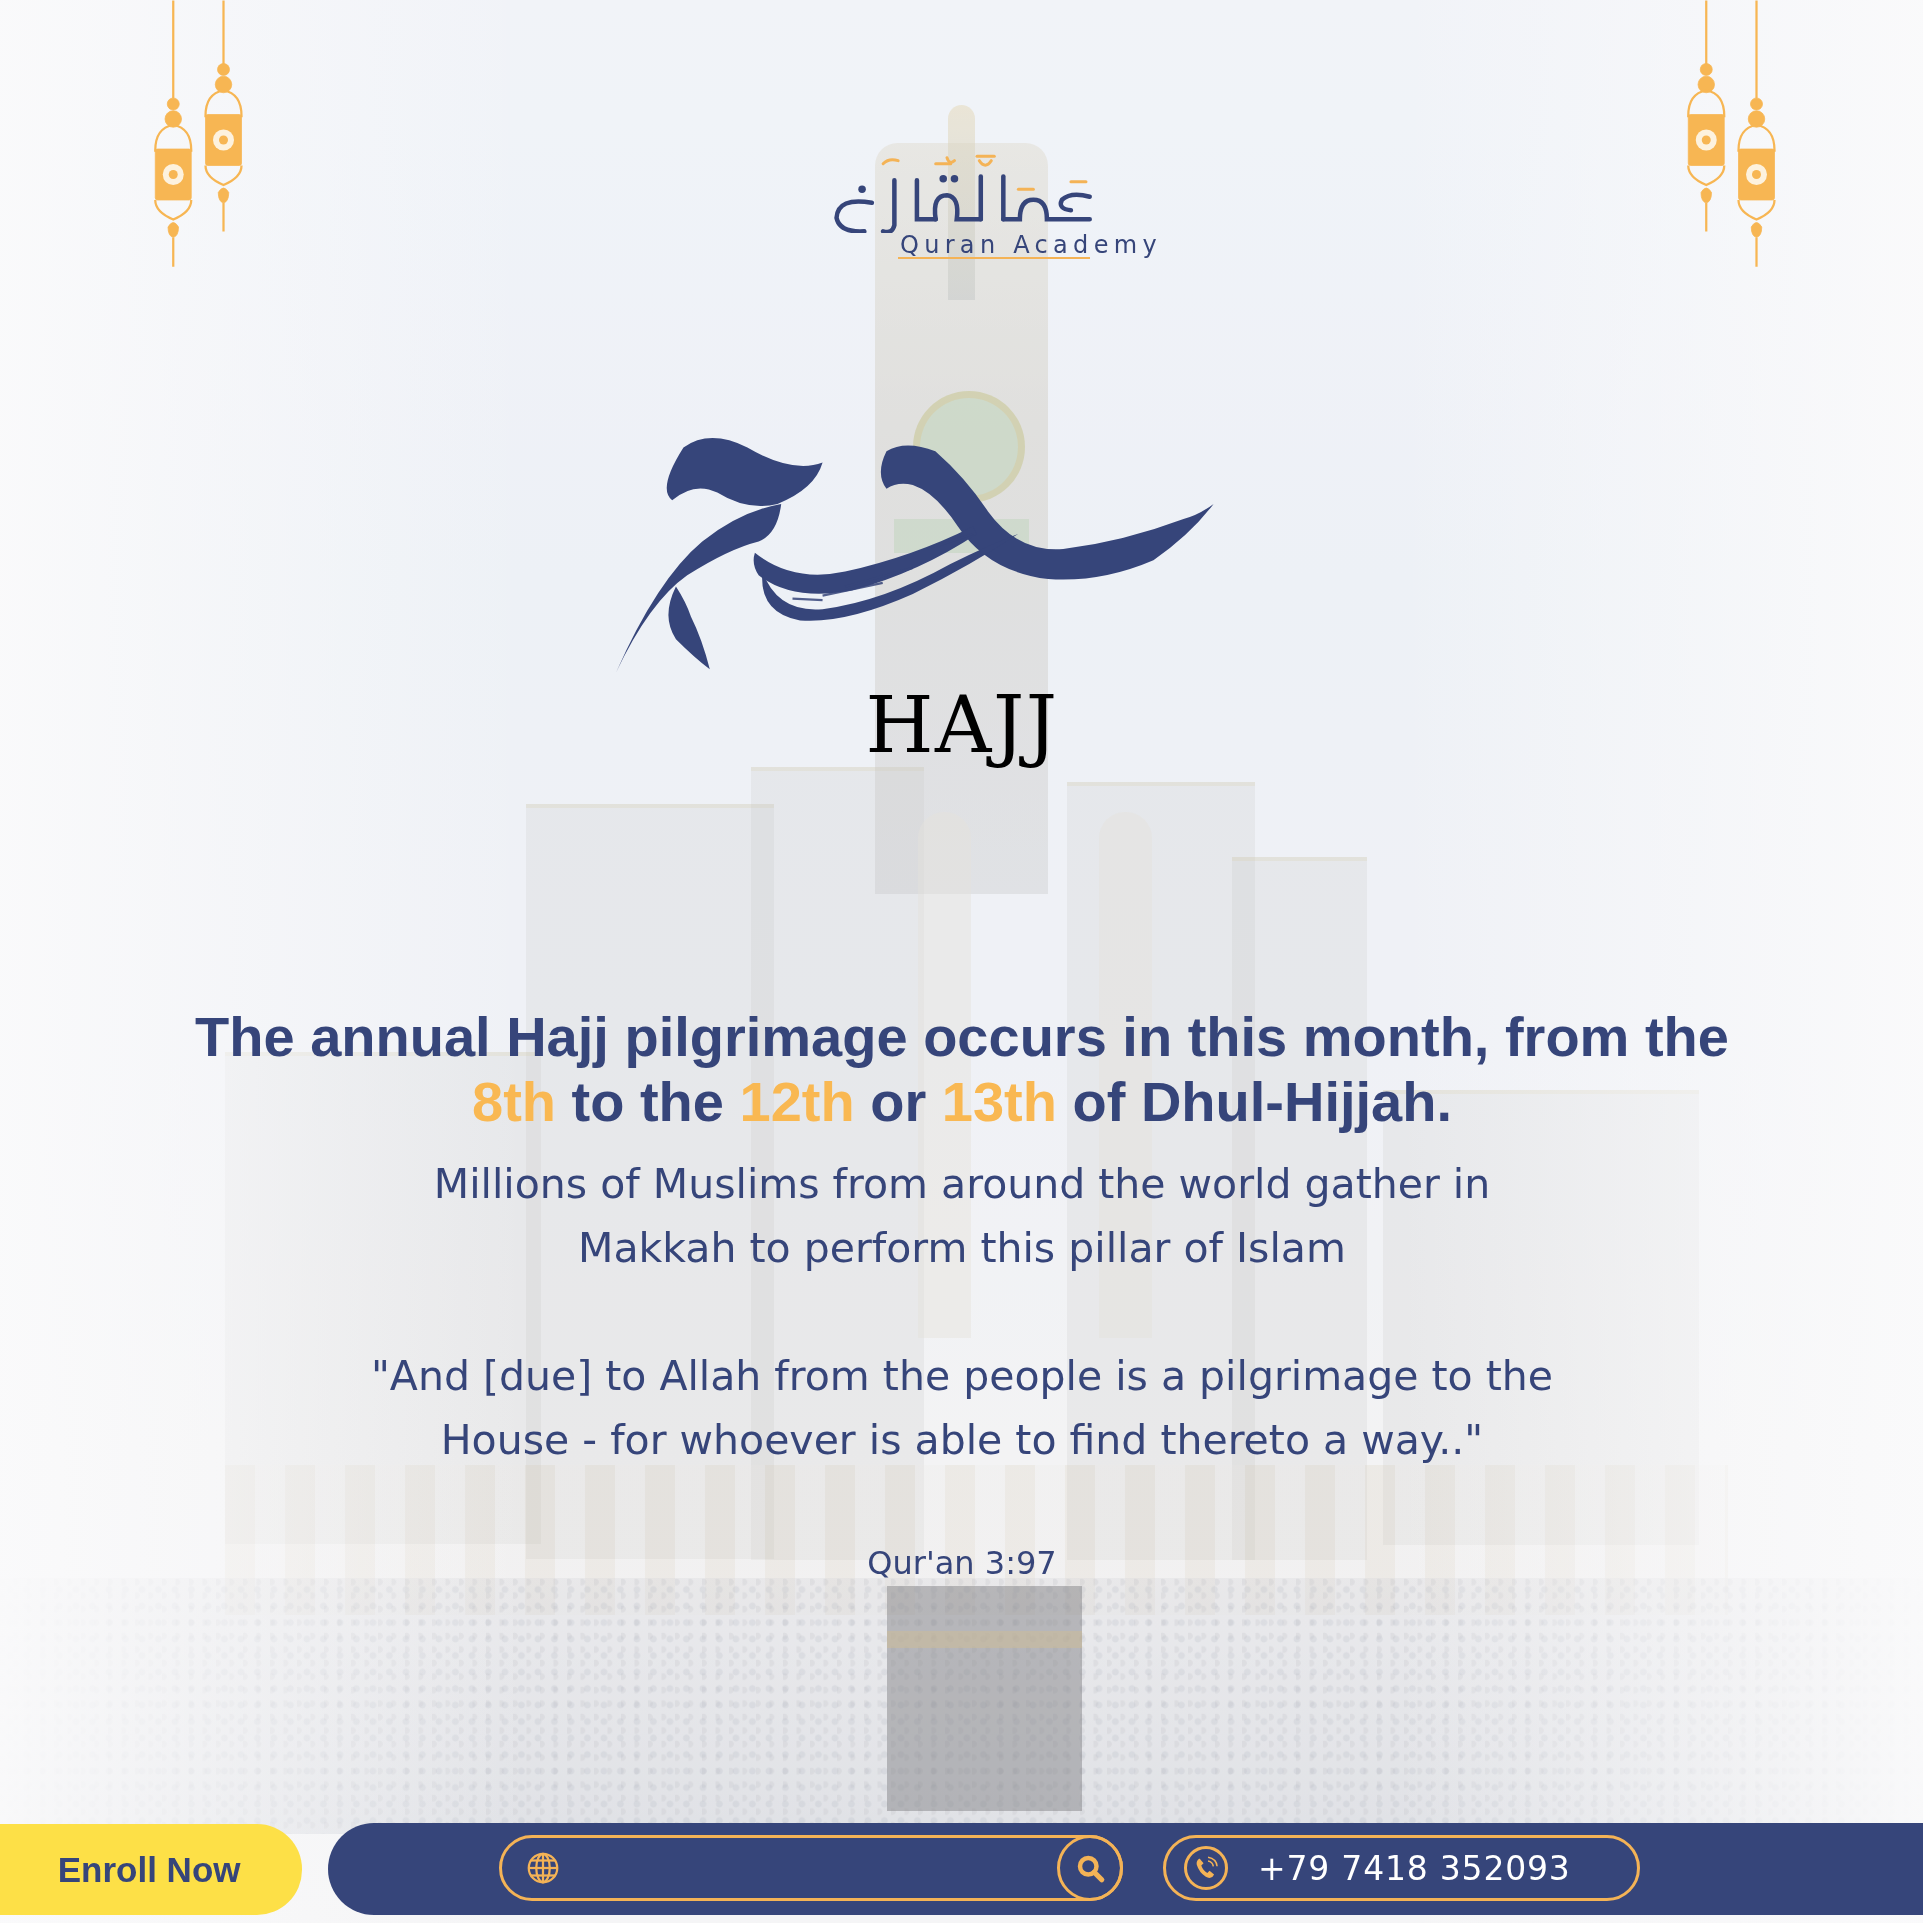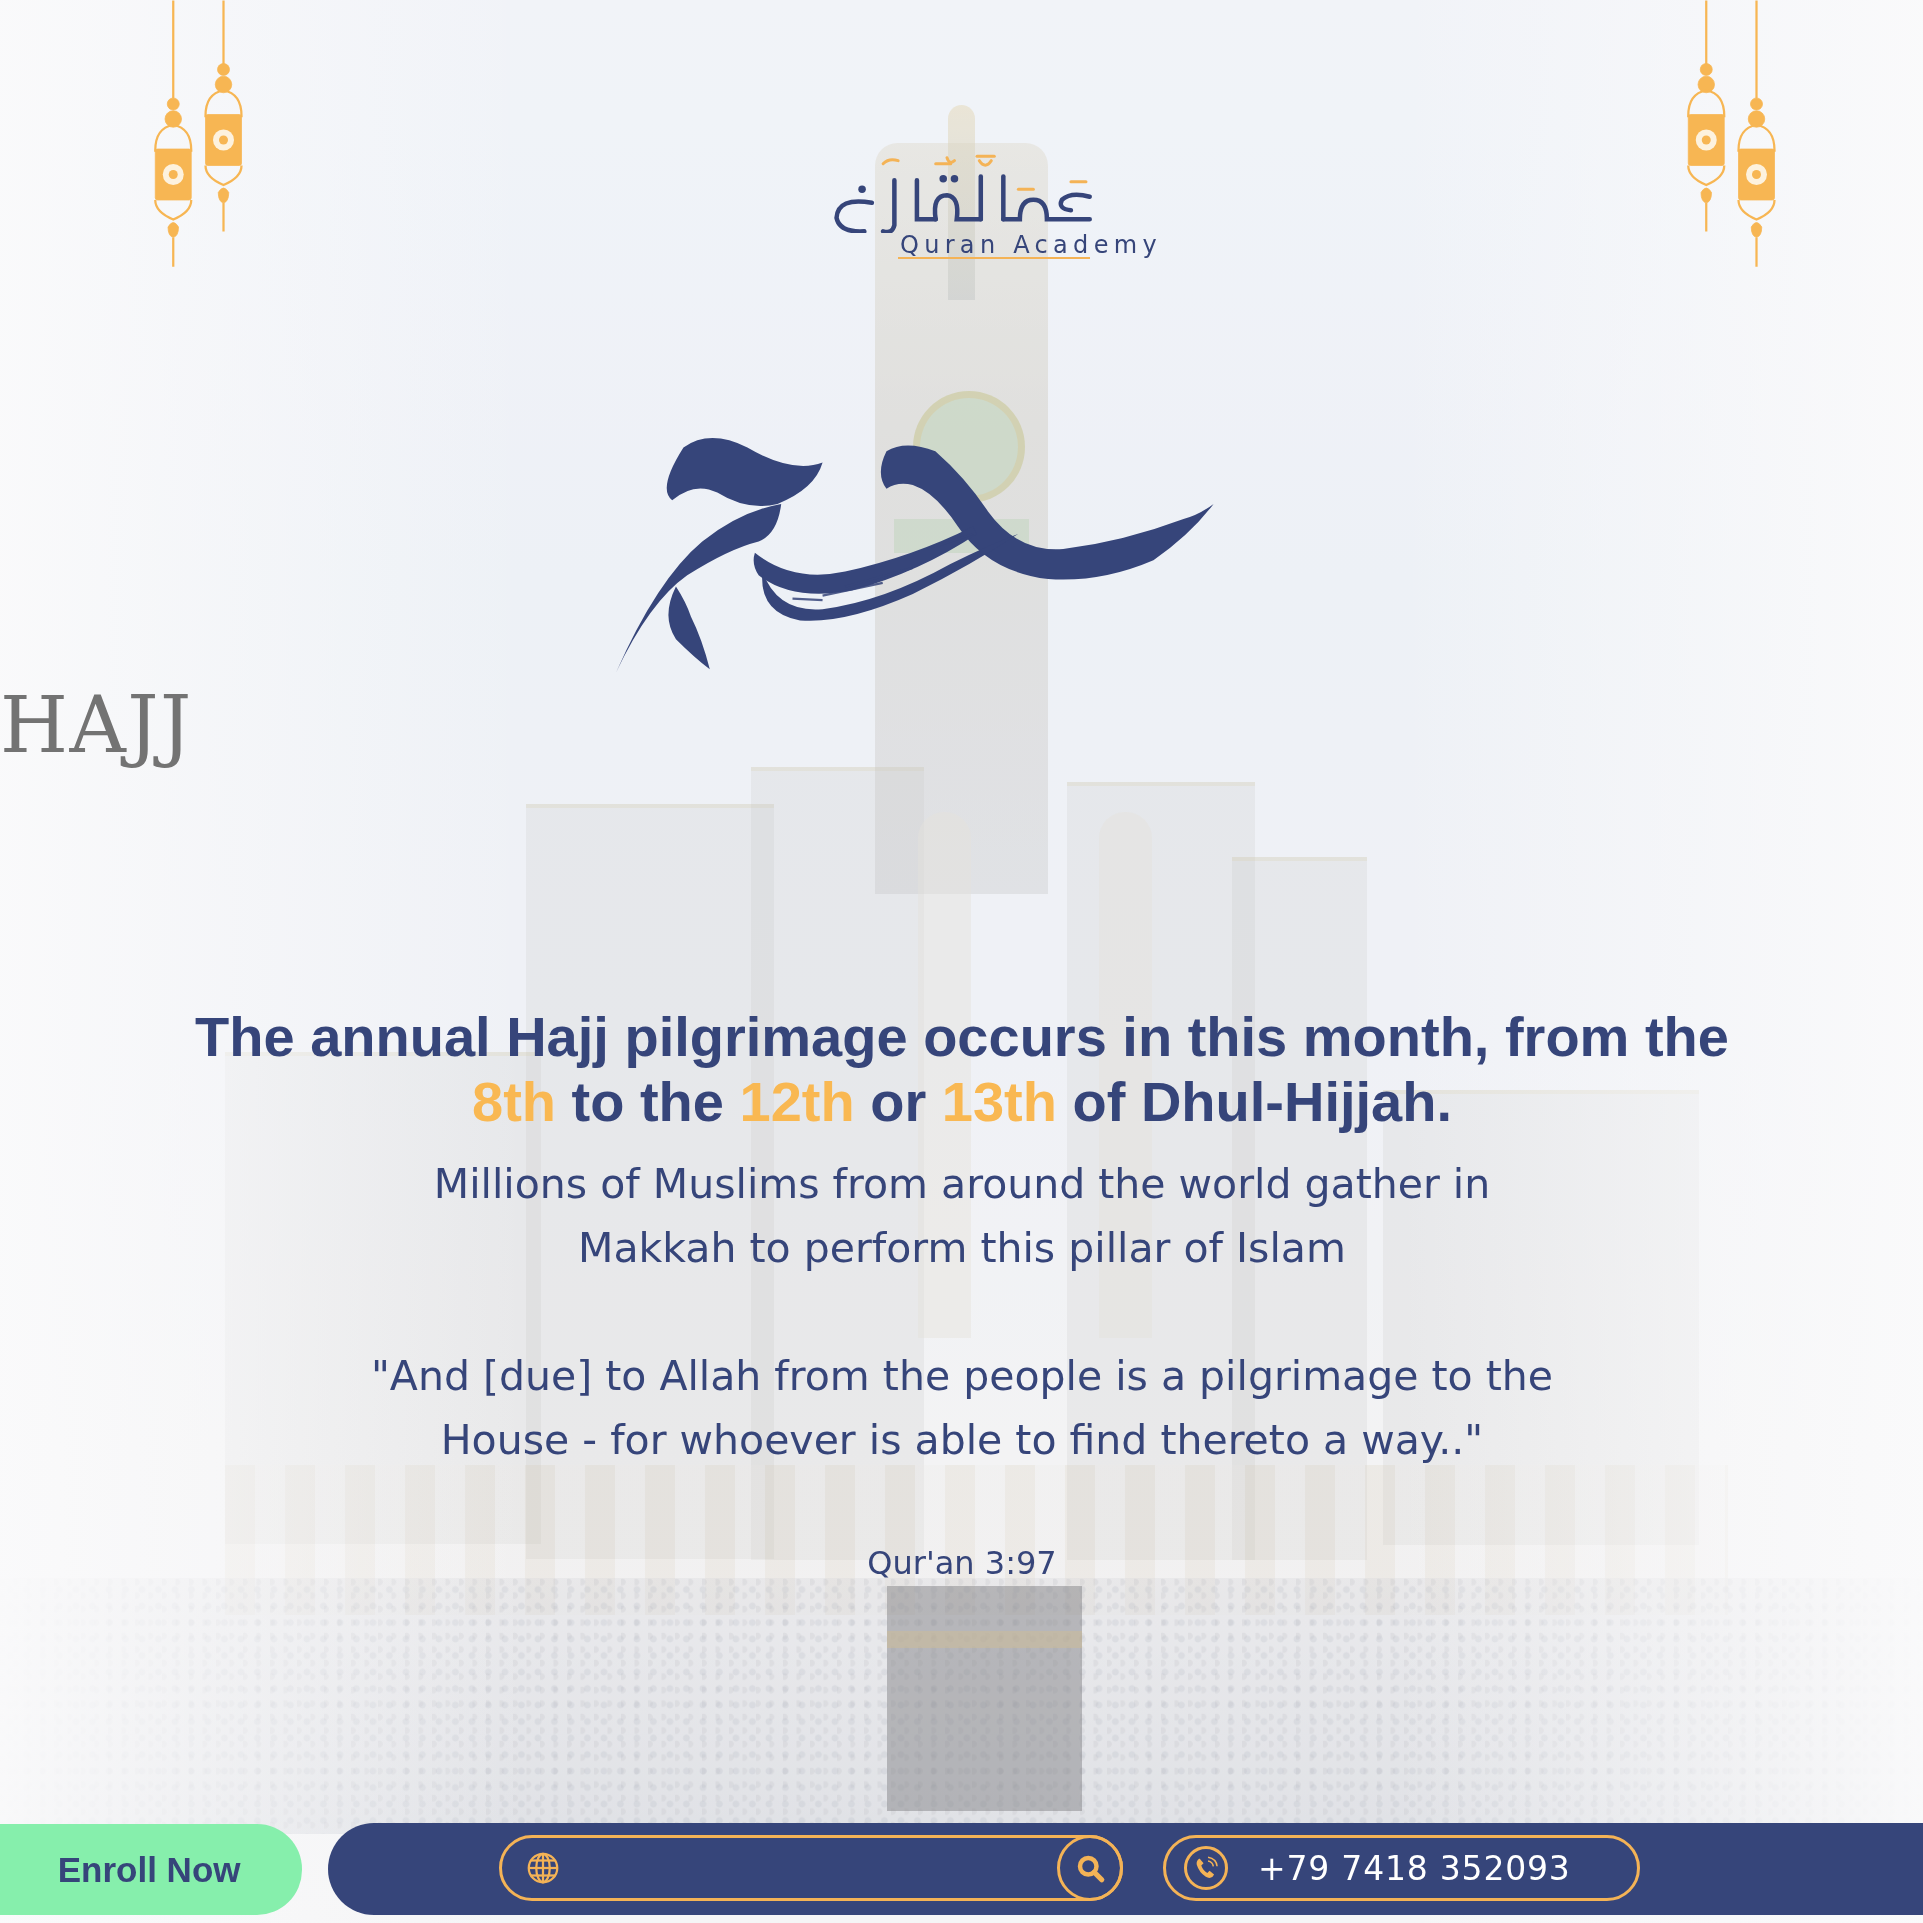--- a/index.html
+++ b/index.html
@@ -46,35 +46,35 @@
 
   
   .logo { position: absolute; left: 823px; top: 150px; width: 278px; height: 105px; }
   .logo-arabic { position: absolute; left: 0; top: 0; width: 278px; height: 83px; }
   .logo-latin { position: absolute; left: 77px; top: 81px; font-family: "DejaVu Sans", sans-serif;
     font-size: 24px; letter-spacing: 5.3px; color: #36457A; white-space: nowrap; }
   .logo-underline { position: absolute; left: 75px; top: 107px; width: 192px; height: 1.5px; background: #F4B356; }
 
   
   .calligraphy { position: absolute; left: 597px; top: 421px; width: 782px; height: 256px; }
-  .title-latin { position: absolute; left: 0; width: 1924px; top: 680px; text-align: left;
-    font-family: "DejaVu Serif", serif; font-size: 78px; color: #737373; letter-spacing: 1.5px; }
+  .title-latin { position: absolute; left: 0; width: 1924px; top: 680px; text-align: center;
+    font-family: "DejaVu Serif", serif; font-size: 78px; color: #000000; letter-spacing: 1.5px; }
 
   
   .text-block { position: absolute; left: 0; width: 1924px; text-align: center; color: #36457A; }
   .heading { top: 1004px; font-family: "Liberation Sans", sans-serif; font-weight: bold; font-size: 56px; line-height: 65px; }
   .highlight { color: #F9B852; }
   .para { font-family: "DejaVu Sans", sans-serif; font-size: 41px; line-height: 64px; }
   .para-1 { top: 1152px; }
   .para-2 { top: 1344px; }
   .citation { top: 1544px; font-family: "DejaVu Sans", sans-serif; font-size: 32px; }
 
   
   .enroll { position: absolute; left: 0; top: 1824px; width: 302px; height: 91px;
-    background: #86efac; border-radius: 0 45px 45px 0; display: flex; align-items: center; justify-content: center;
+    background: #fde047; border-radius: 0 45px 45px 0; display: flex; align-items: center; justify-content: center;
     cursor: pointer; }
   .enroll span { font-family: "Liberation Sans", sans-serif; font-weight: bold; font-size: 35px; color: #36457A; margin-left: -3.8px; }
   .footer-bar { position: absolute; left: 328px; top: 1823px; width: 1595px; height: 92px;
     background: #36457A; border-radius: 47px 0 0 47px; }
   .pill { position: absolute; top: 12px; height: 66px; border: 3px solid #F4B356; border-radius: 36px; box-sizing: border-box;
     display: flex; align-items: center; }
   .url-pill { left: 171px; width: 624px; }
   .phone-pill { left: 835px; width: 477px; }
   .pill-icon { width: 36px; height: 36px; margin-left: 22.5px; flex: 0 0 auto; }
   .pill-text { color: #ffffff; font-family: "DejaVu Sans", sans-serif; font-size: 32px; margin-left: 21px; white-space: nowrap; }

